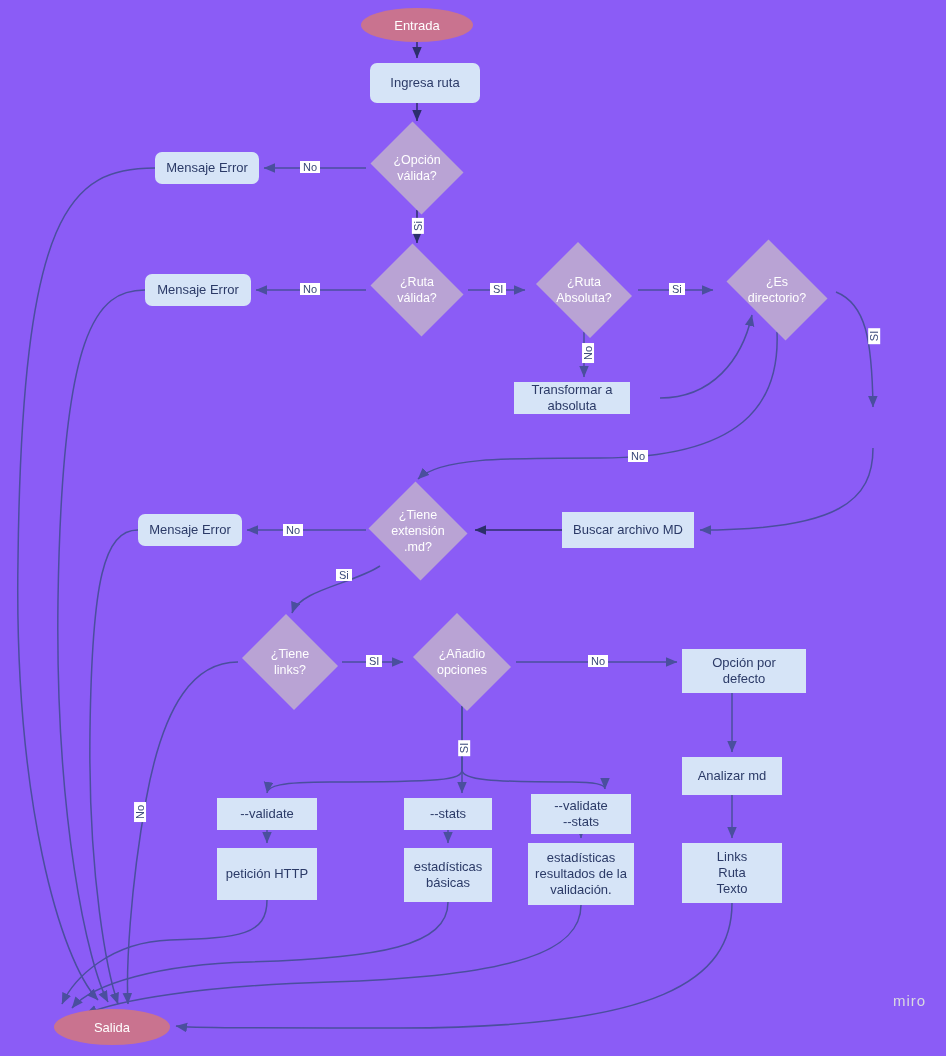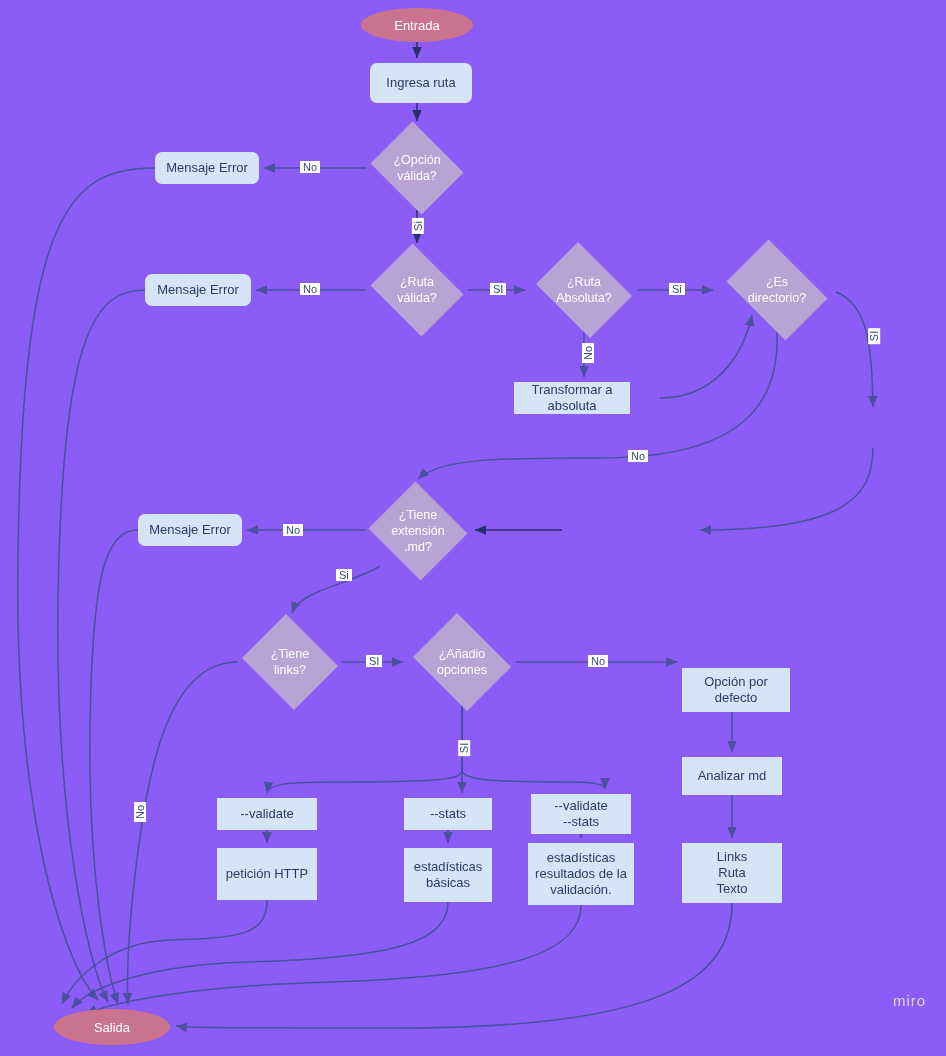--- a/index.html
+++ b/index.html
@@ -67,21 +67,21 @@
       <path d="M448,902 C448,946 380,958 250,962 C160,964 92,984 72,1008" marker-end="url(#ah)"></path>
       <path d="M581,905 C581,950 520,976 330,982 C200,986 118,1000 86,1014" marker-end="url(#ah)"></path>
       <path d="M732,903 C732,980 660,1028 400,1028 C250,1028 190,1028 176,1026" marker-end="url(#ah)"></path>
     </g>
   </svg>
 
   <div class="node terminal" style="left:361px;top:8px;width:112px;height:34px;">
     <span>Entrada</span>
   </div>
 
-  <div class="node process round" style="left:370px;top:63px;width:102px;height:40px;">
+  <div class="node process round" style="left:370px;top:63px;width:110px;height:40px;">
     <span>Ingresa ruta</span>
   </div>
 
   <div class="node decision" style="left:366px;top:126px;width:102px;height:84px;">
     <span class="dshape"></span>
     <span class="dtxt" style="white-space:pre-line;">¿Opción
 válida?</span>
   </div>
 
   <div class="node process round" style="left:155px;top:152px;width:104px;height:32px;">
@@ -119,34 +119,37 @@
     <span class="dshape"></span>
     <span class="dtxt" style="white-space:pre-line;">¿Tiene
 extensión
 .md?</span>
   </div>
 
   <div class="node process round" style="left:138px;top:514px;width:104px;height:32px;">
     <span>Mensaje Error</span>
   </div>
 
+  <div class="node process" style="left:562px;top:512px;width:132px;height:36px;">
+    <span>Buscar archivo MD</span>
+  </div>
 
   <div class="node decision" style="left:238px;top:618px;width:104px;height:88px;">
     <span class="dshape"></span>
     <span class="dtxt" style="white-space:pre-line;">¿Tiene
 links?</span>
   </div>
 
   <div class="node decision" style="left:408px;top:618px;width:108px;height:88px;">
     <span class="dshape"></span>
     <span class="dtxt" style="white-space:pre-line;">¿Añadio
 opciones</span>
   </div>
 
-  <div class="node process" style="left:682px;top:668px;width:108px;height:44px;">
+  <div class="node process" style="left:682px;top:649px;width:124px;height:44px;">
     <span style="white-space:pre-line;">Opción por
 defecto</span>
   </div>
 
   <div class="node process" style="left:682px;top:757px;width:100px;height:38px;">
     <span>Analizar md</span>
   </div>
 
   <div class="node process" style="left:682px;top:843px;width:100px;height:60px;">
     <span style="white-space:pre-line;">Links

